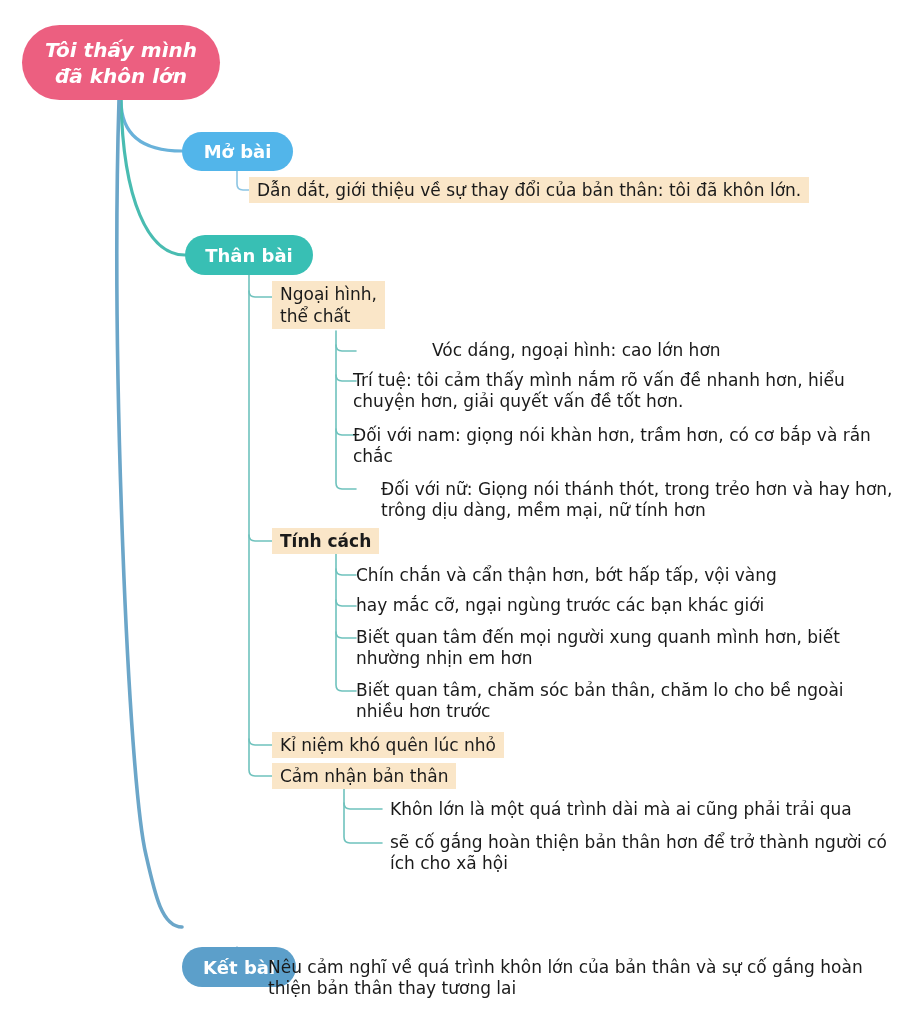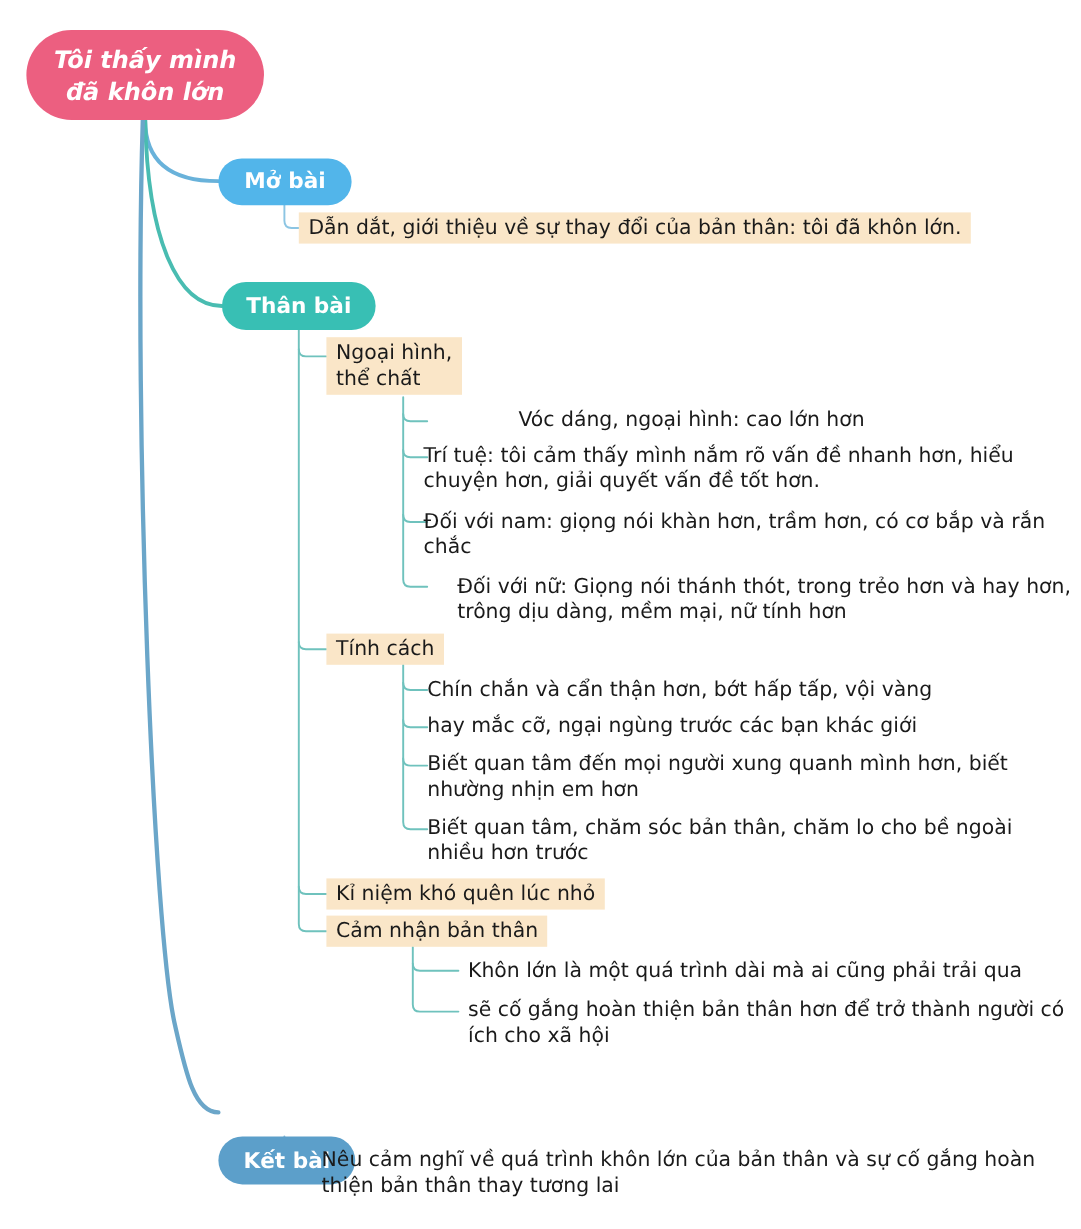--- a/index.html
+++ b/index.html
@@ -79,21 +79,21 @@
 
   <div class="node pill pill-body">Thân bài</div>
 
   <div class="hl multiline" style="left:272px;top:281px;">Ngoại hình,
 thể chất</div>
   <div class="leaf" style="left:391px;top:340px;margin-left:41px;">Vóc dáng, ngoại hình: cao lớn hơn</div>
   <div class="leaf" style="left:353px;top:370px;max-width:540px;">Trí tuệ: tôi cảm thấy mình nắm rõ vấn đề nhanh hơn, hiểu chuyện hơn, giải quyết vấn đề tốt hơn.</div>
   <div class="leaf" style="left:353px;top:425px;max-width:535px;">Đối với nam: giọng nói khàn hơn, trầm hơn, có cơ bắp và rắn chắc</div>
   <div class="leaf" style="left:353px;top:479px;max-width:545px;margin-left:28px;">Đối với nữ: Giọng nói thánh thót, trong trẻo hơn và hay hơn, trông dịu dàng, mềm mại, nữ tính hơn</div>
 
-  <div class="hl" style="left:272px;top:528px;">Tính cách</div>
+  <div class="hl" style="left:272px;top:528px;font-weight:bold;">Tính cách</div>
   <div class="leaf" style="left:356px;top:565px;">Chín chắn và cẩn thận hơn, bớt hấp tấp, vội vàng</div>
   <div class="leaf" style="left:356px;top:595px;">hay mắc cỡ, ngại ngùng trước các bạn khác giới</div>
   <div class="leaf" style="left:356px;top:627px;max-width:515px;">Biết quan tâm đến mọi người xung quanh mình hơn, biết nhường nhịn em hơn</div>
   <div class="leaf" style="left:356px;top:680px;max-width:520px;">Biết quan tâm, chăm sóc bản thân, chăm lo cho bề ngoài nhiều hơn trước</div>
 
   <div class="hl" style="left:272px;top:732px;">Kỉ niệm khó quên lúc nhỏ</div>
 
   <div class="hl" style="left:272px;top:763px;">Cảm nhận bản thân</div>
   <div class="leaf" style="left:390px;top:799px;">Khôn lớn là một quá trình dài mà ai cũng phải trải qua</div>
   <div class="leaf" style="left:390px;top:832px;max-width:515px;">sẽ cố gắng hoàn thiện bản thân hơn để trở thành người có ích cho xã hội</div>

